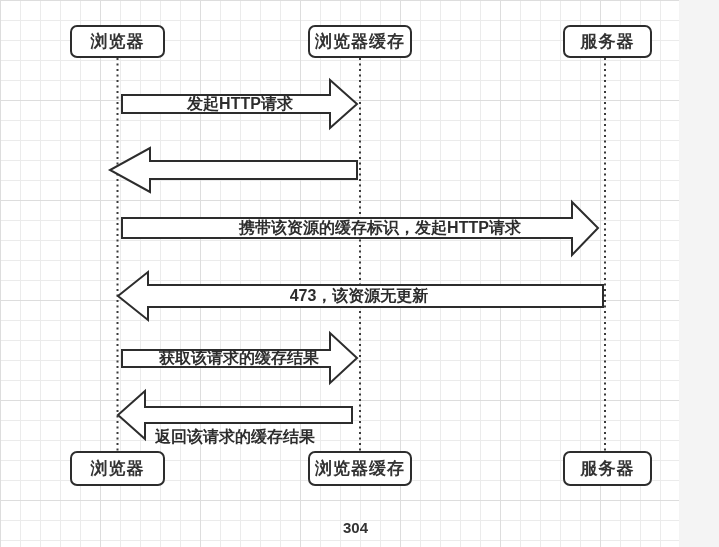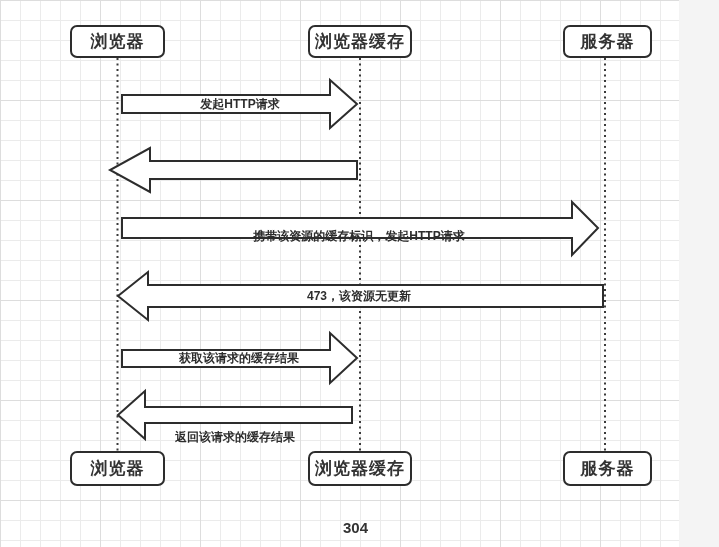--- a/index.html
+++ b/index.html
@@ -27,21 +27,21 @@
     border:2px solid #2d2d2d;
     border-radius:7px;
     display:flex; align-items:center; justify-content:center;
     font-size:17px; font-weight:bold; color:#333333;
     letter-spacing:1px;
   }
   .msg-label {
     position:absolute;
     transform:translate(-50%,-50%);
     white-space:nowrap;
-    font-size:12px; font-weight:bold; color:#2d2d2d;
+    font-size:16px; font-weight:bold; color:#2d2d2d;
     line-height:1;
   }
   .diagram-title {
     position:absolute;
     transform:translate(-50%,-50%);
     font-size:15px; font-weight:bold; color:#333333;
     line-height:1;
   }
 </style>
 </head>
@@ -82,20 +82,20 @@
     <span>浏览器</span>
   </div>
   <div class="actor" style="left:308px; top:451px; width:104px; height:35px;">
     <span>浏览器缓存</span>
   </div>
   <div class="actor" style="left:563px; top:451px; width:89px; height:35px;">
     <span>服务器</span>
   </div>
 
   <div class="msg-label" style="left:240px; top:104px;">发起HTTP请求</div>
-  <div class="msg-label" style="left:359px; top:228px;margin-top:8px;">携带该资源的缓存标识，发起HTTP请求</div>
+  <div class="msg-label" style="left:380px; top:228px;">携带该资源的缓存标识，发起HTTP请求</div>
   <div class="msg-label" style="left:359px; top:296px;">473，该资源无更新</div>
   <div class="msg-label" style="left:239px; top:358px;">获取该请求的缓存结果</div>
   <div class="msg-label" style="left:235px; top:437px;">返回该请求的缓存结果</div>
 
   <div class="diagram-title" style="left:333px; top:527px;padding-left:45px;">304</div>
 
 </div>
 
 </body></html>

